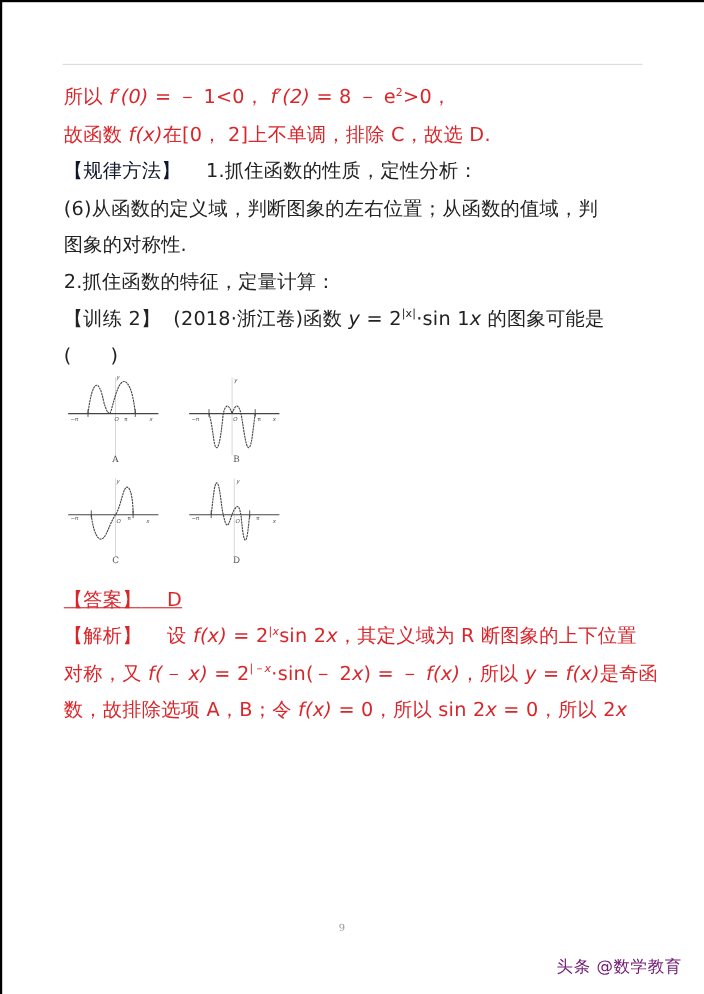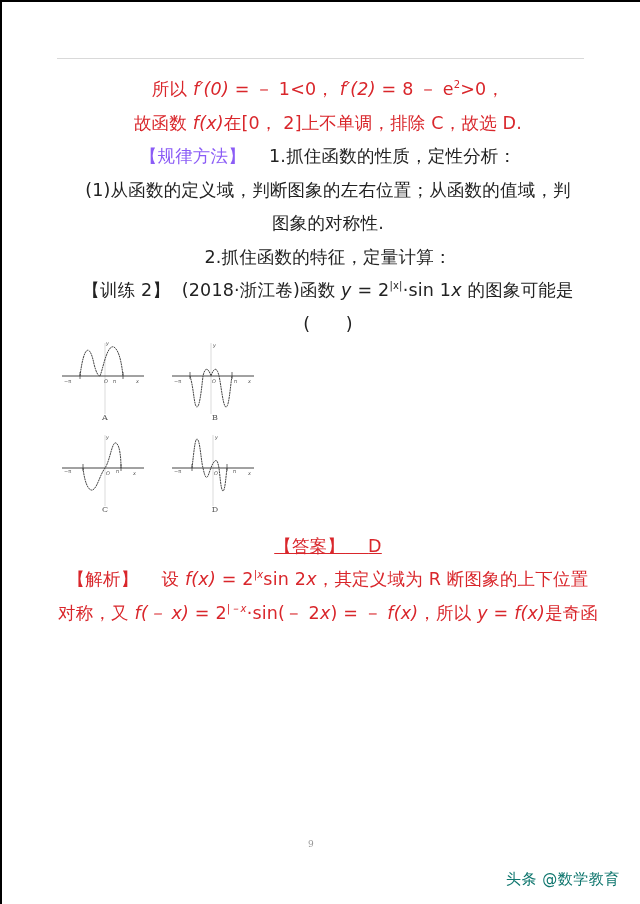--- a/index.html
+++ b/index.html
@@ -4,52 +4,52 @@
   <style>
     html, body { margin: 0; padding: 0; }
     body {
       width: 640px; height: 904px; background: #ffffff; position: relative; overflow: hidden;
       font-family: "DejaVu Sans", "Liberation Sans", sans-serif;
     }
     .frame-top { position: absolute; left: 0; top: 0; width: 640px; height: 2px; background: #000; }
     .frame-left { position: absolute; left: 0; top: 0; width: 2px; height: 904px; background: #000; }
     .rule { position: absolute; left: 57px; top: 58px; width: 527px; height: 1px; background: #d9d9d9; }
     .content { position: absolute; left: 58px; top: 78px; width: 540px; }
-    .line { font-size: 17.5px; line-height: 22px; height: 33.5px; white-space: nowrap; color: #222; letter-spacing: 0.2px; text-align: center; }
+    .line { font-size: 17.5px; line-height: 22px; height: 33.5px; white-space: nowrap; color: #222; letter-spacing: 0.2px; }
     .red { color: #d9262b; }
-    .blue { color: #8b5cf6; }
+    .blue { color: #0f172a; }
     .it { font-style: italic; }
     sup { font-size: 10px; vertical-align: 7px; line-height: 0; }
     .graphs { position: relative; height: 210px; }
     .graph { position: absolute; width: 90px; height: 85px; }
     .graph svg { width: 90px; height: 75px; display: block; }
     .graph .cap { position: absolute; left: 0; width: 90px; top: 74px; text-align: center; font-family: "DejaVu Serif", serif; font-size: 8px; color: #555; }
     .pagenum { position: absolute; left: 308px; top: 839px; font-family: "DejaVu Serif", serif; font-size: 9px; color: #999; }
-    .watermark { position: absolute; left: 506px; top: 870px; font-size: 15px; color: #0f766e; text-shadow: 0 0 1px #fff, 1px 1px 0 #fff; letter-spacing: 0.5px; }
+    .watermark { position: absolute; left: 506px; top: 870px; font-size: 15px; color: #701a75; text-shadow: 0 0 1px #fff, 1px 1px 0 #fff; letter-spacing: 0.5px; }
   </style>
 </head>
 <body>
 
 <div class="frame-top"></div>
 <div class="frame-left"></div>
 <div class="rule"></div>
 
 <div class="content">
 
   <div class="line red">
     <span>所以 </span><span class="it">f′(0)</span><span> = － 1&lt;0， </span><span class="it">f′(2)</span><span> = 8 － e</span><sup>2</sup><span>&gt;0，</span>
   </div>
   <div class="line red">
     <span>故函数 </span><span class="it">f(x)</span><span>在[0， 2]上不单调，排除 C，故选 D.</span>
   </div>
 
   <div class="line">
     <span class="blue">【规律方法】</span>&nbsp;&nbsp;&nbsp;&nbsp;<span>1.抓住函数的性质，定性分析：</span>
   </div>
-  <div class="line">(1)从函数的定义域，判断图象的左右位置；从函数的值域，判</div>
+  <div class="line">(6)从函数的定义域，判断图象的左右位置；从函数的值域，判</div>
   <div class="line">图象的对称性.</div>
   <div class="line">2.抓住函数的特征，定量计算：</div>
 
   <div class="line">
     <span>【训练 2】</span>&nbsp;&nbsp;<span>(2018·浙江卷)函数 </span><span class="it">y</span><span> = 2</span><sup>|x|</sup><span>·sin 1</span><span class="it">x</span><span> 的图象可能是</span>
   </div>
   <div class="line" style="height:26px;">(　　)</div>
 
   <div class="graphs">
 
@@ -120,16 +120,19 @@
 
   <div class="line red" style="margin-top:-14px;text-decoration:underline;">
     <span>【答案】</span>&nbsp;&nbsp;&nbsp;&nbsp;<span>D</span>
   </div>
   <div class="line red">
     <span>【解析】</span>&nbsp;&nbsp;&nbsp;&nbsp;<span>设 </span><span class="it">f(x)</span><span> = 2</span><sup class="it">|x</sup><span>sin 2</span><span class="it">x</span><span>，其定义域为 R 断图象的上下位置</span>
   </div>
   <div class="line red">
     <span>对称，又 </span><span class="it">f(－ x)</span><span> = 2</span><sup class="it">|－x</sup><span>·sin(－ 2</span><span class="it">x</span><span>) = － </span><span class="it">f(x)</span><span>，所以 </span><span class="it">y</span><span> = </span><span class="it">f(x)</span><span>是奇函</span>
   </div>
+  <div class="line red">
+    <span>数，故排除选项 A，B；令 </span><span class="it">f(x)</span><span> = 0，所以 sin 2</span><span class="it">x</span><span> = 0，所以 2</span><span class="it">x</span>
+  </div>
 </div>
 
 <div class="pagenum">9</div>
 <div class="watermark">头条 @数学教育</div>
 
 </body></html>

